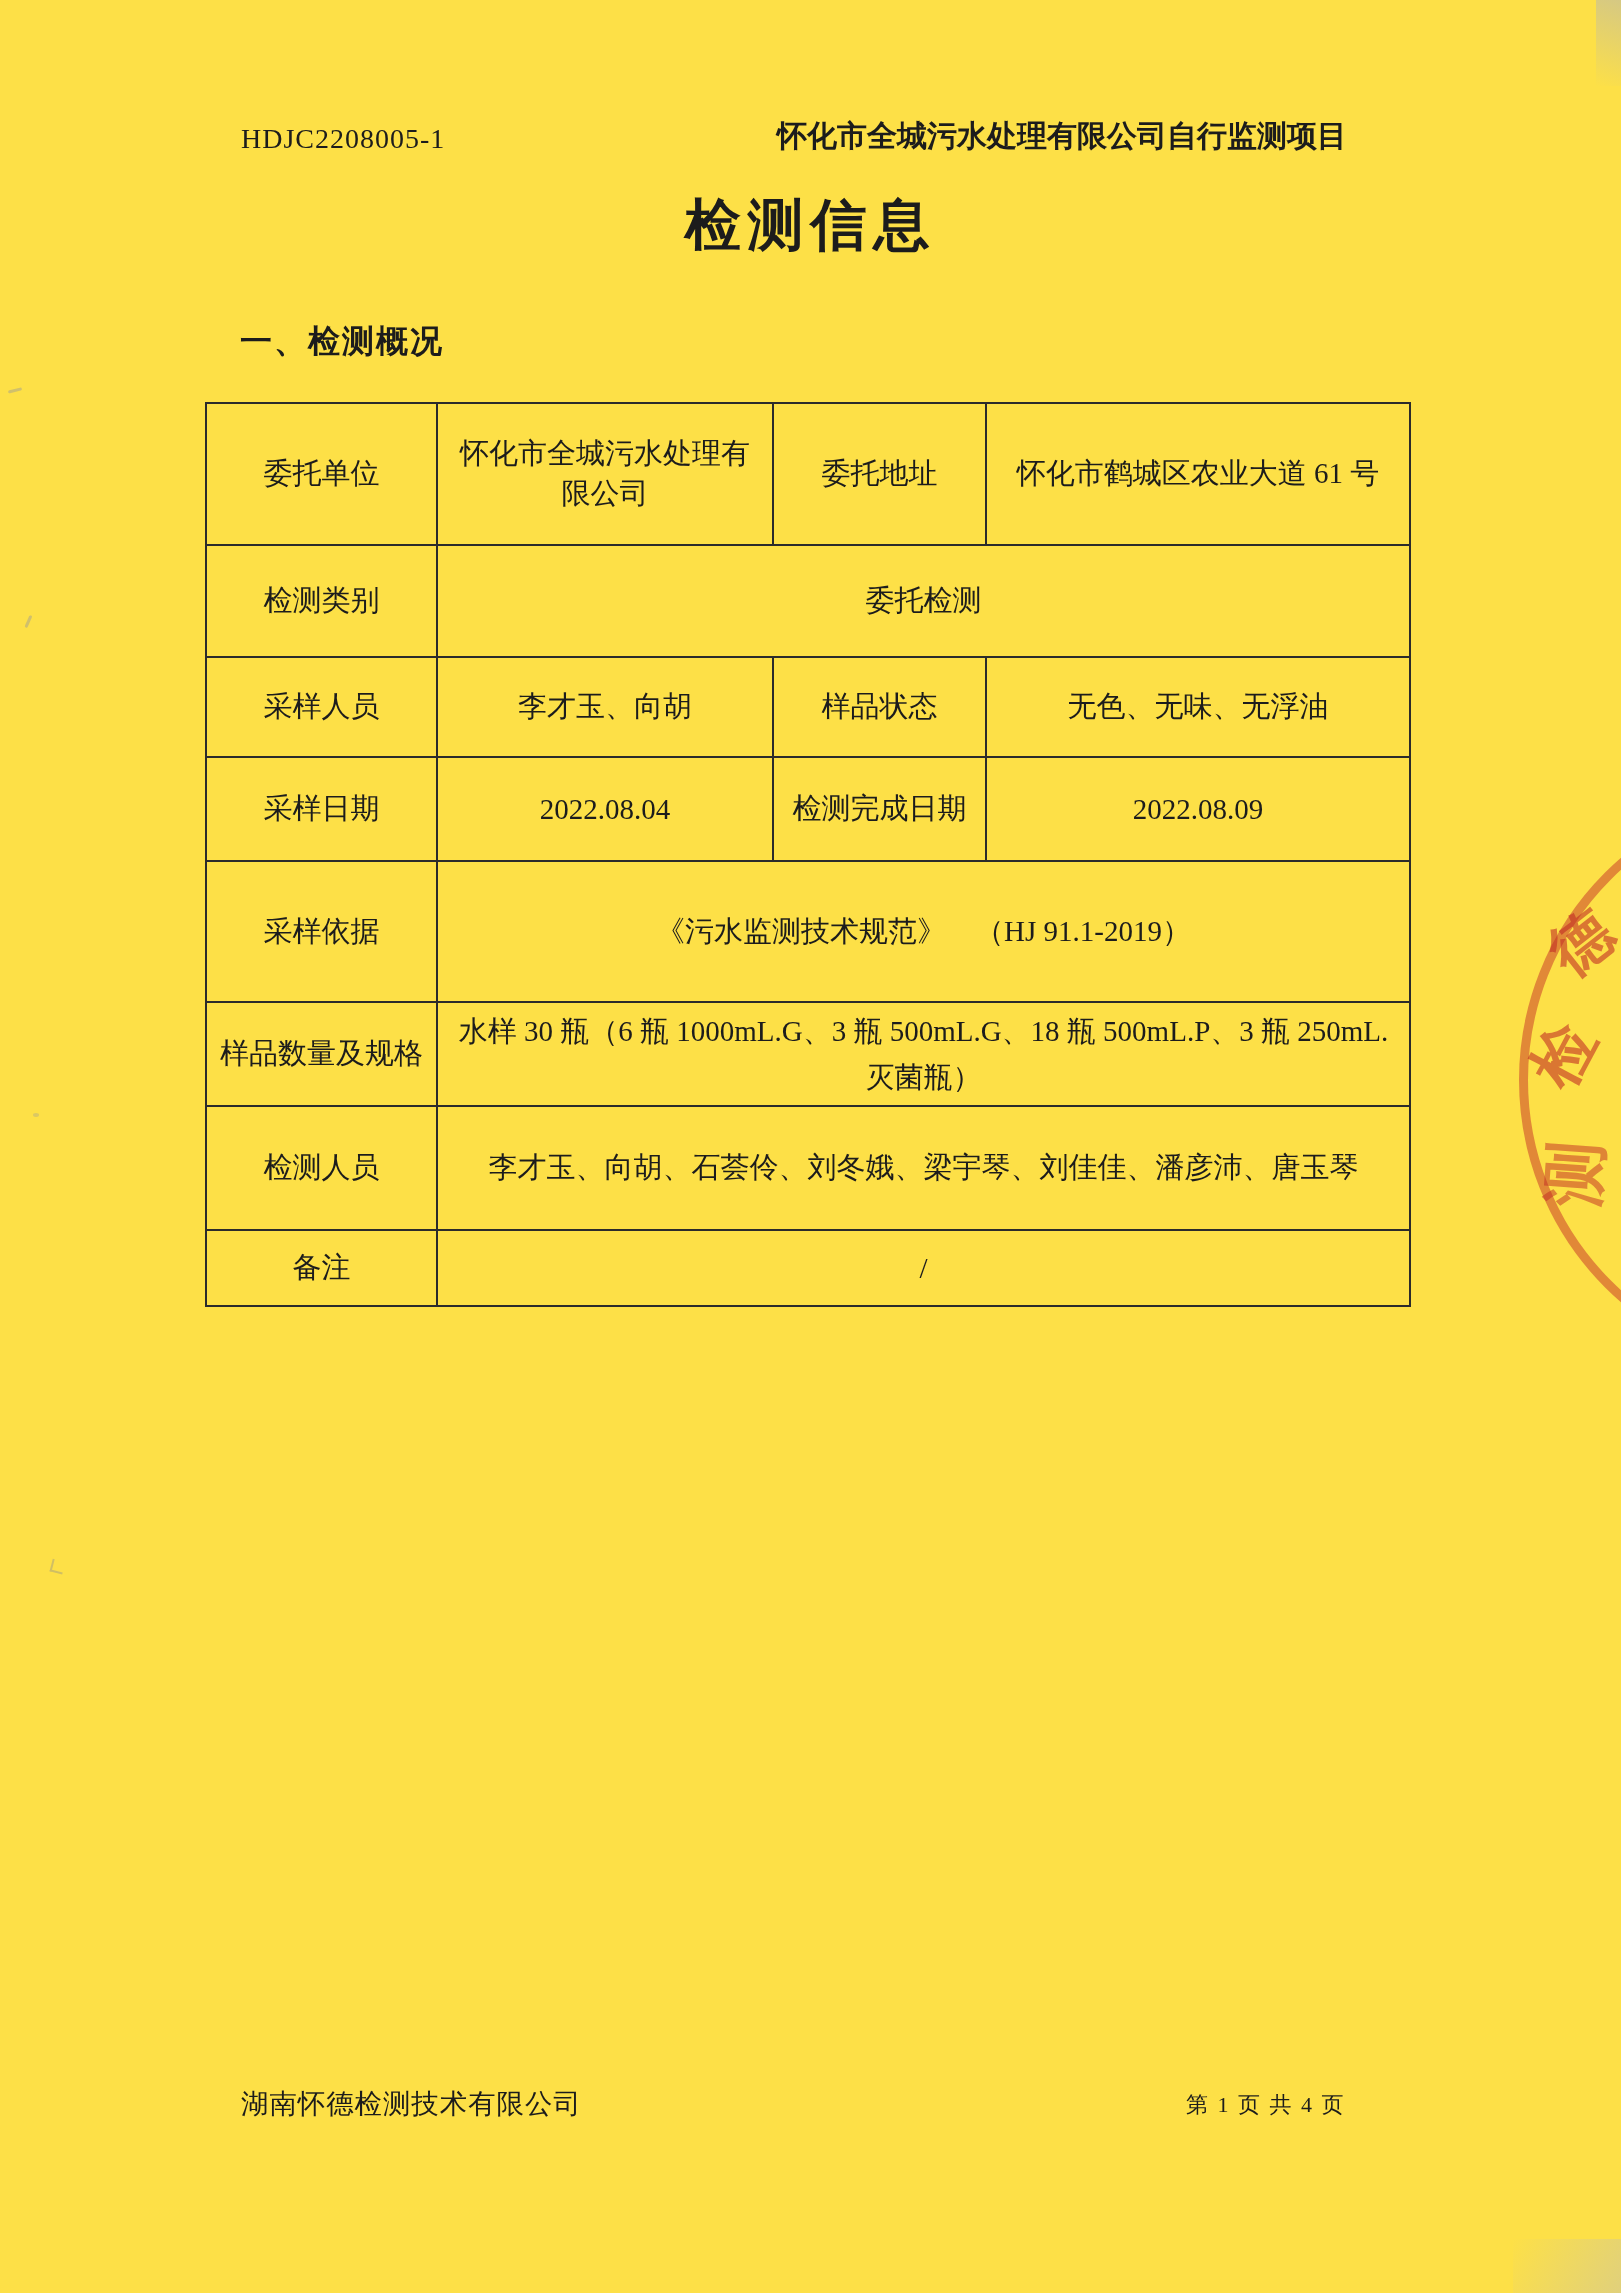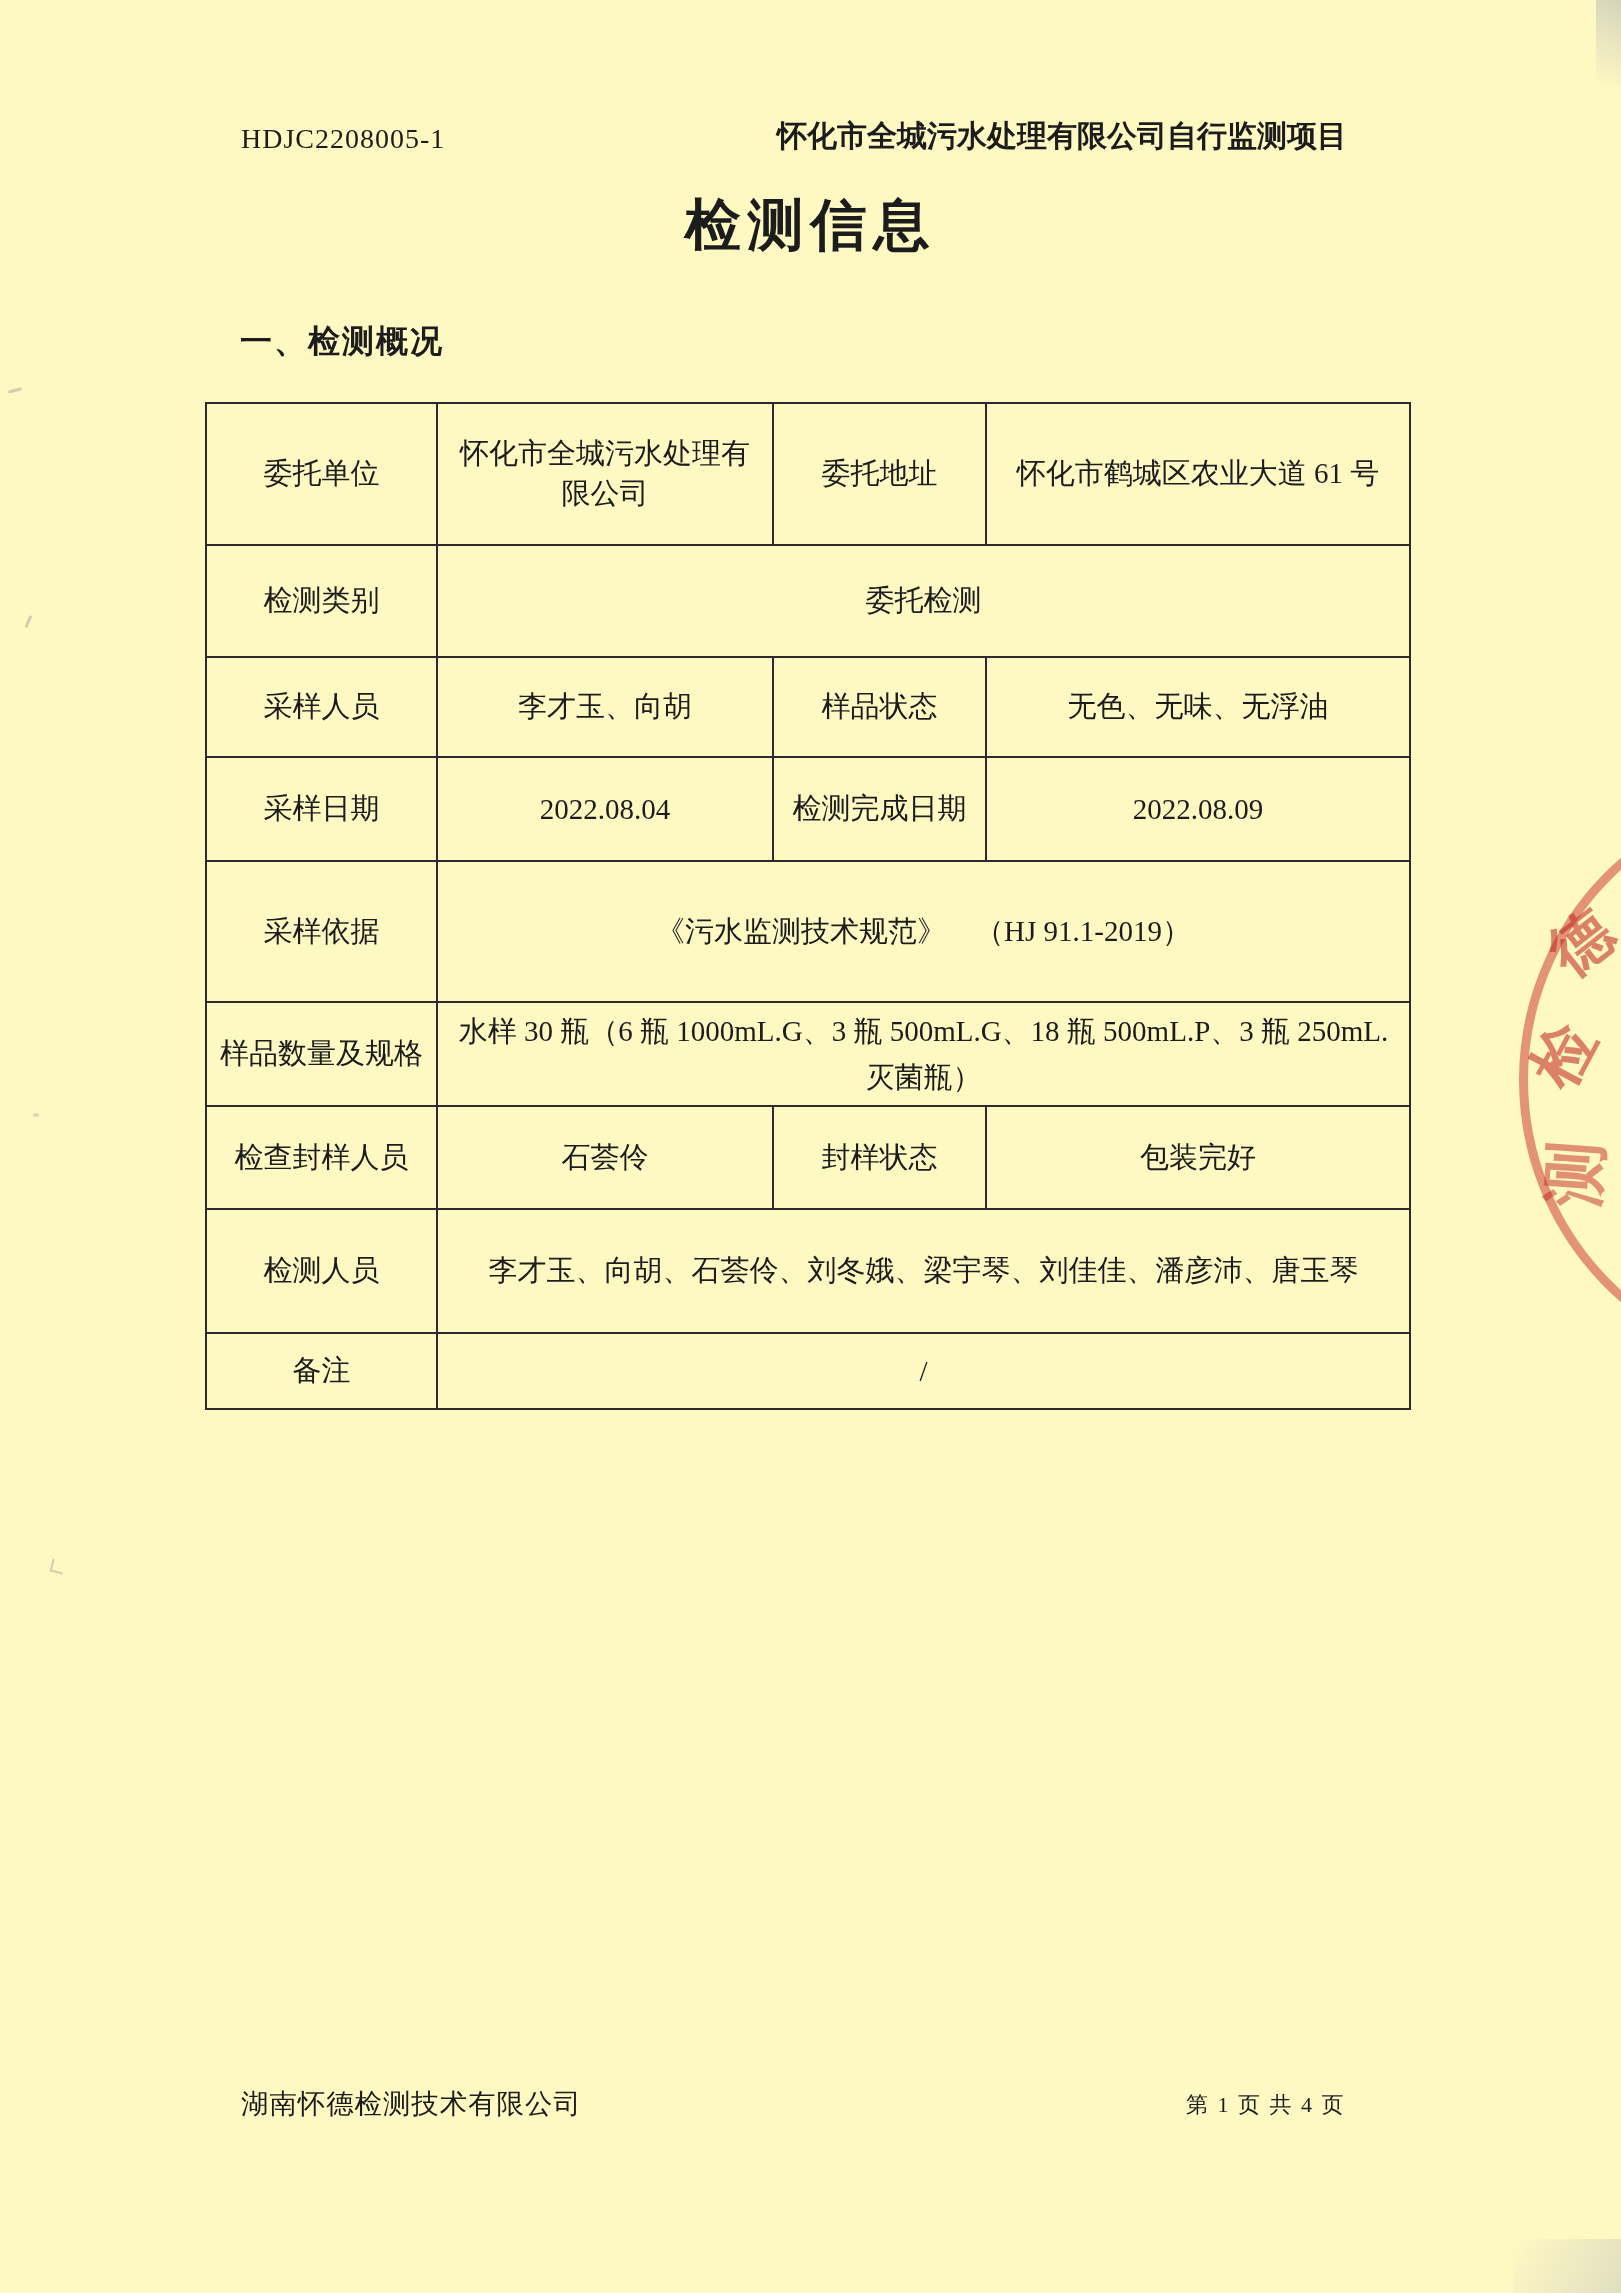--- a/index.html
+++ b/index.html
@@ -1,20 +1,20 @@
 <!DOCTYPE html>
 <html><head>
 <meta charset="utf-8">
 <style>
   html,body{margin:0;padding:0;background:#e9e9e9;}
   .page{
     position:relative;
     width:1621px;height:2294px;
     margin:0 auto;
-    background:#fef9c3;
+    background:#fde047;
     overflow:hidden;
     font-family:"Liberation Serif","DejaVu Serif",serif;
     color:#1c1c1c;
   }
   
   .header-left{position:absolute;left:241px;top:123px;font-size:28px;letter-spacing:1px;}
   .header-right{position:absolute;left:777px;top:116px;font-size:30px;font-weight:bold;}
   
   .doc-title{position:absolute;left:0;top:188px;width:100%;text-align:center;
     font-size:56px;font-weight:bold;letter-spacing:6.9px;}
@@ -102,26 +102,20 @@
       <td>2022.08.09</td>
     </tr>
     <tr class="r5">
       <td>采样依据</td>
       <td colspan="3">《污水监测技术规范》　（HJ 91.1-2019）</td>
     </tr>
     <tr class="r6">
       <td>样品数量及规格</td>
       <td colspan="3" class="left-align">水样 30 瓶（6 瓶 1000mL.G、3 瓶 500mL.G、18 瓶 500mL.P、3 瓶 250mL.灭菌瓶）</td>
     </tr>
-    <tr class="r7">
-      <td>检查封样人员</td>
-      <td>石荟伶</td>
-      <td>封样状态</td>
-      <td>包装完好</td>
-    </tr>
     <tr class="r8">
       <td>检测人员</td>
       <td colspan="3">李才玉、向胡、石荟伶、刘冬娥、梁宇琴、刘佳佳、潘彦沛、唐玉琴</td>
     </tr>
     <tr class="r9">
       <td>备注</td>
       <td colspan="3">/</td>
     </tr>
   </tbody>
     </table>

